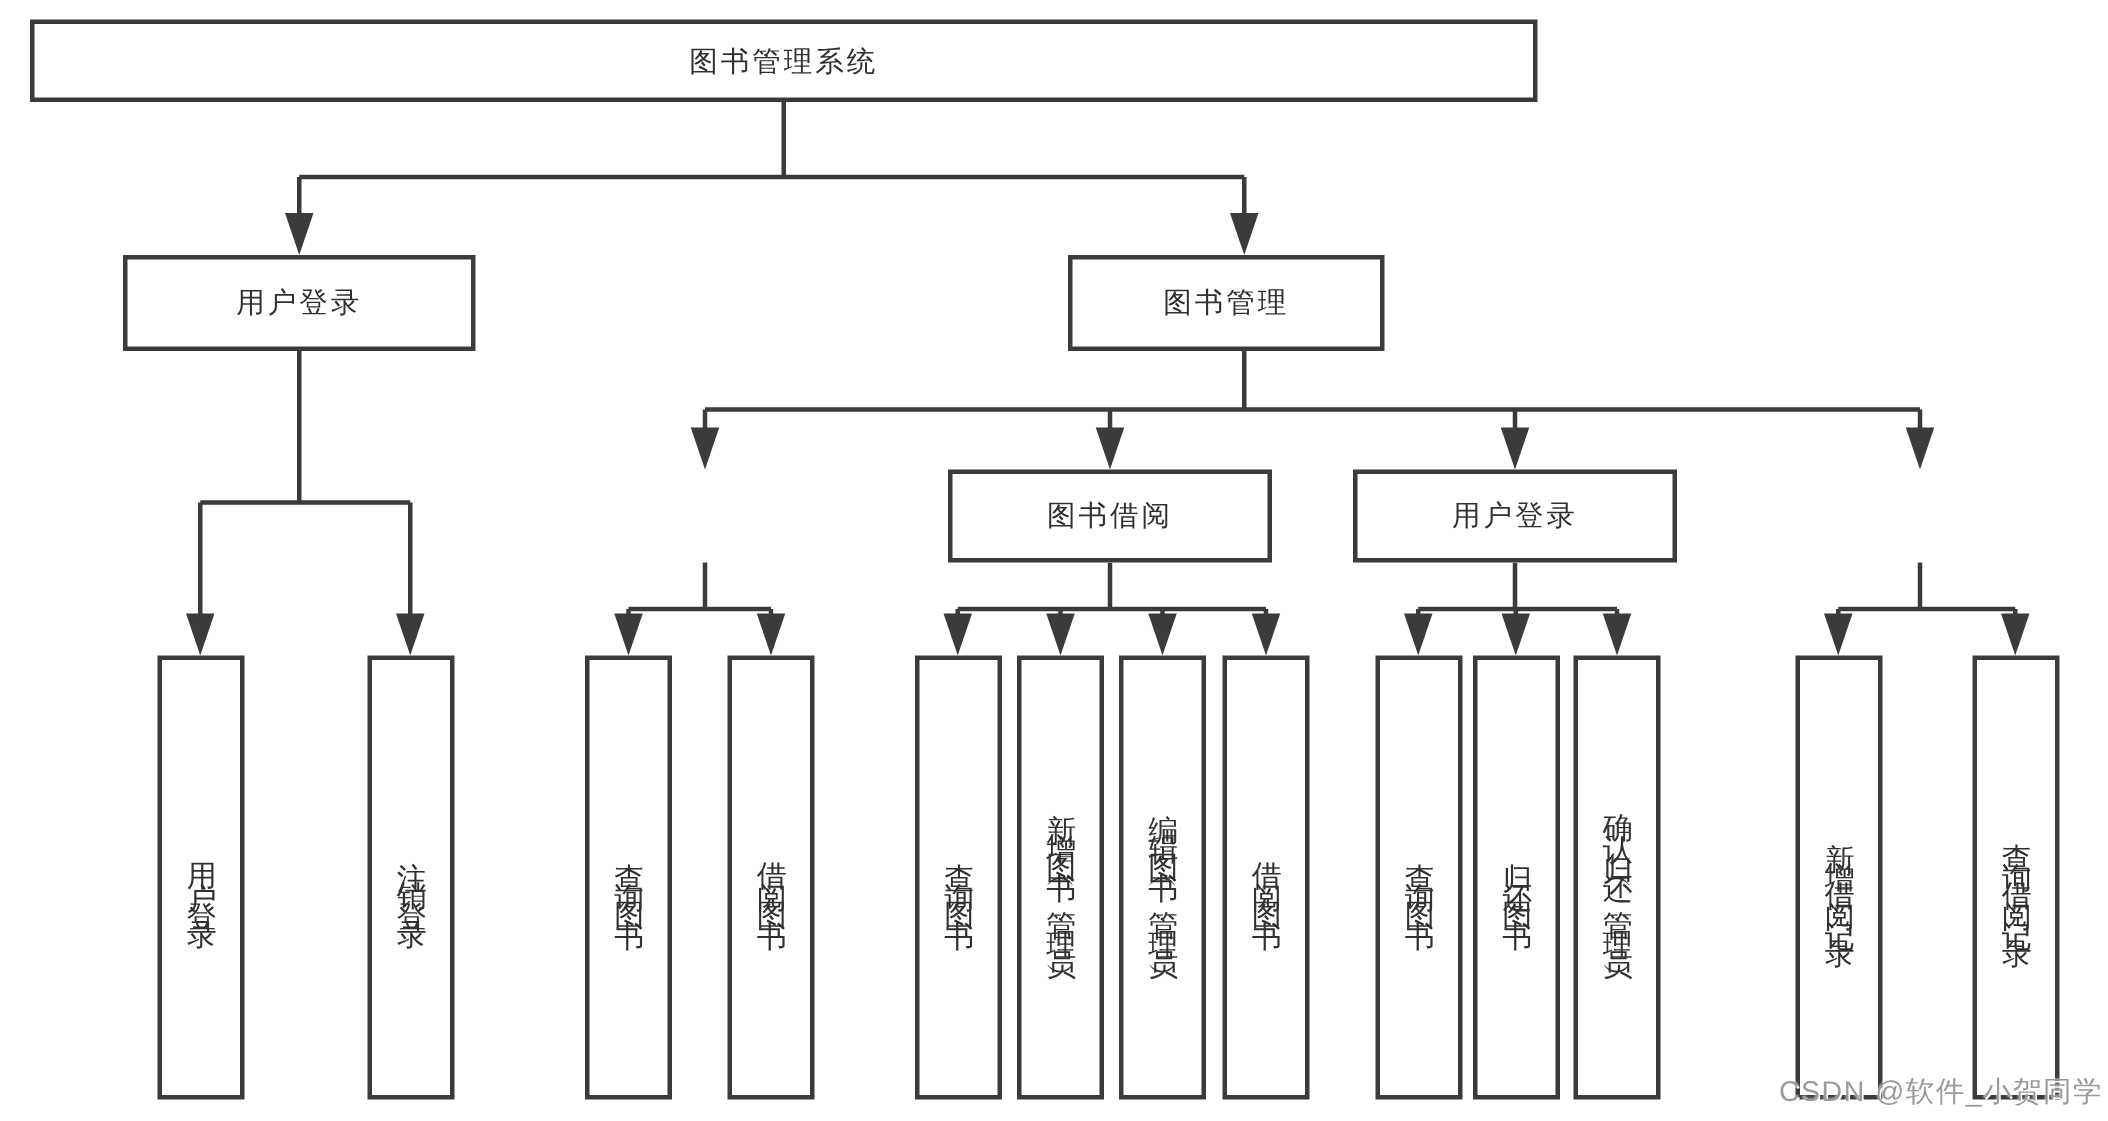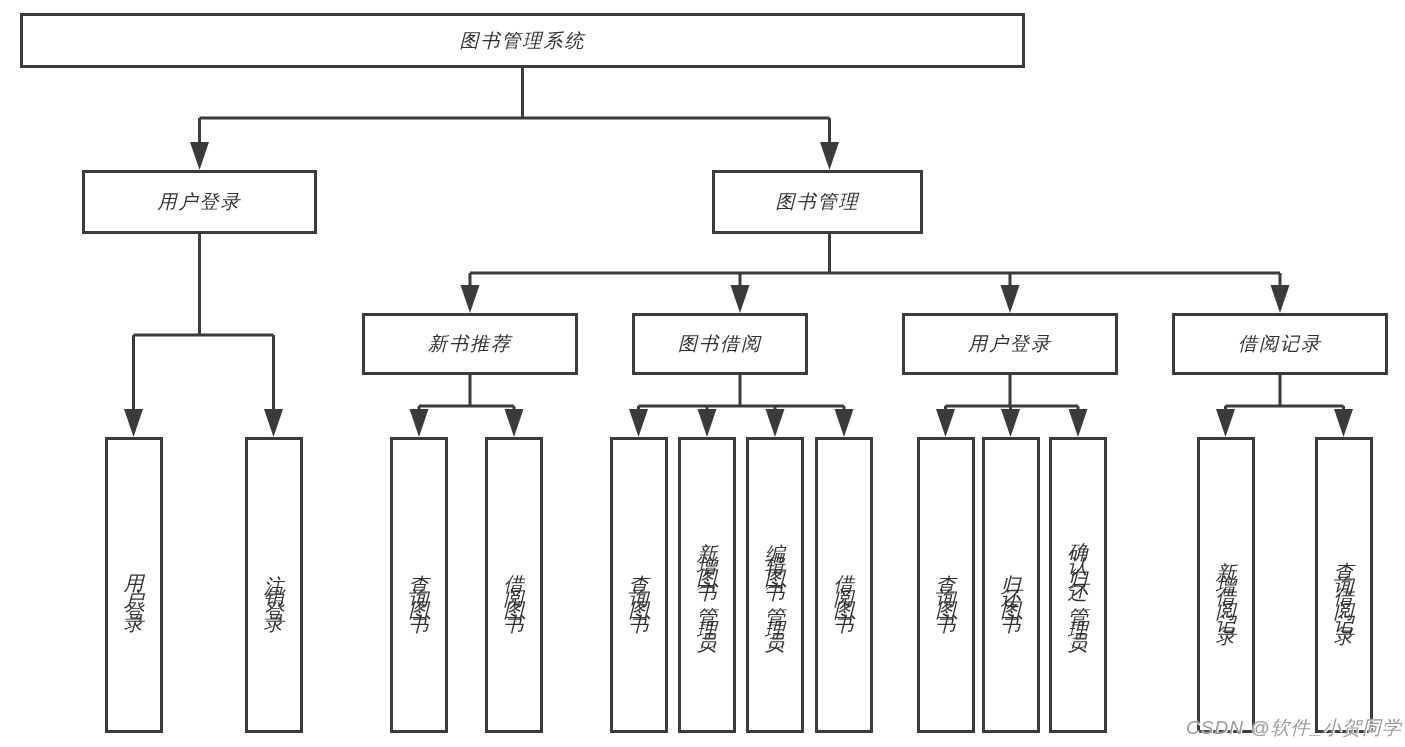--- a/index.html
+++ b/index.html
@@ -4,21 +4,20 @@
 <style>
   html, body { margin: 0; padding: 0; background: #ffffff; }
   .stage {
     position: relative;
     width: 1405px;
     height: 747px;
     background: #ffffff;
     font-family: "Liberation Sans", sans-serif;
     color: #333333;
     overflow: hidden;
-    font-style: italic;
   }
   .connectors {
     position: absolute;
     left: 0; top: 0;
   }
   .box {
     position: absolute;
     box-sizing: border-box;
     border: 3px solid #3b3b3b;
     background: #ffffff;
@@ -96,31 +95,25 @@
     <span>图书管理系统</span>
   </div>
 
   <div class="box" style="left:82px; top:170px; width:235px; height:64px;">
     <span>用户登录</span>
   </div>
   <div class="box" style="left:712px; top:170px; width:211px; height:64px;">
     <span>图书管理</span>
   </div>
 
-  <div class="box" style="left:362px; top:313px; width:216px; height:62px;">
-    <span>新书推荐</span>
-  </div>
-  <div class="box" style="left:632px; top:313px; width:176px; height:62px;">
+  <div class="box" style="left:632px; top:313px; width:216px; height:62px;">
     <span>图书借阅</span>
   </div>
   <div class="box" style="left:902px; top:313px; width:216px; height:62px;">
     <span>用户登录</span>
-  </div>
-  <div class="box" style="left:1172px; top:313px; width:216px; height:62px;">
-    <span>借阅记录</span>
   </div>
 
   <div class="box vbox" style="left:105px; top:437px; width:58px; height:296px;">
     <span class="vtext">用户登录</span>
   </div>
   <div class="box vbox" style="left:245px; top:437px; width:58px; height:296px;">
     <span class="vtext">注销登录</span>
   </div>
 
   <div class="box vbox" style="left:390px; top:437px; width:58px; height:296px;">

